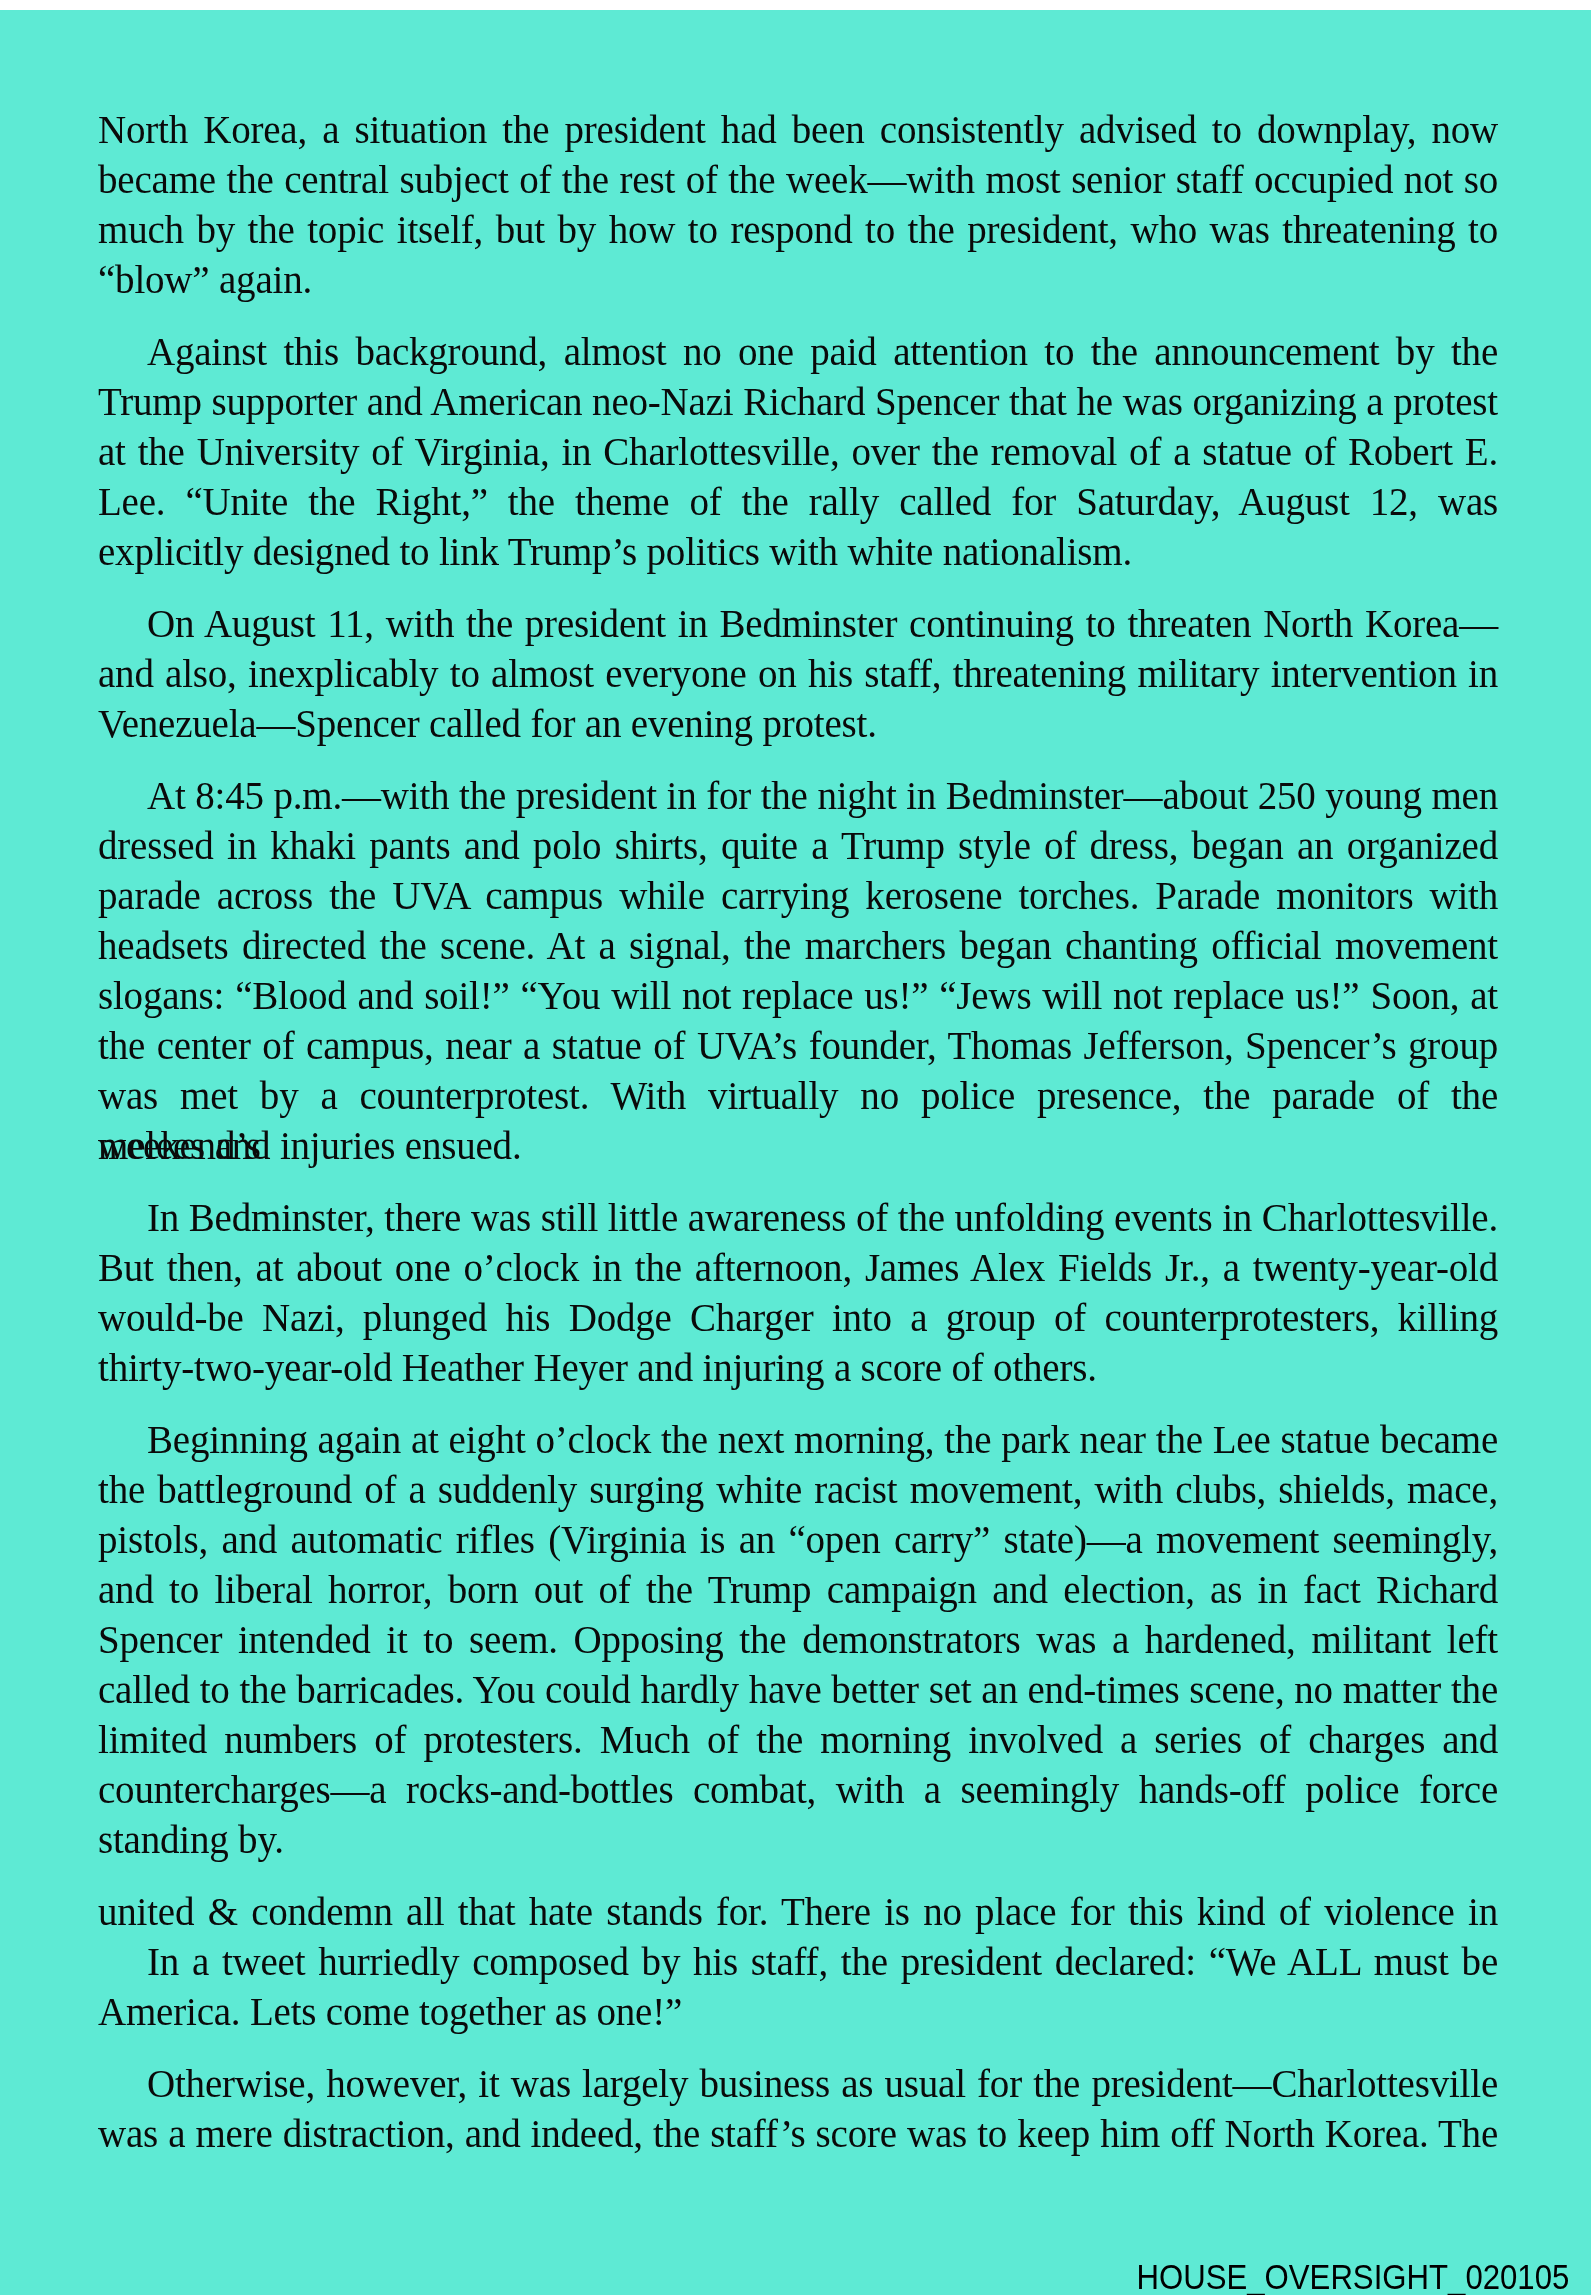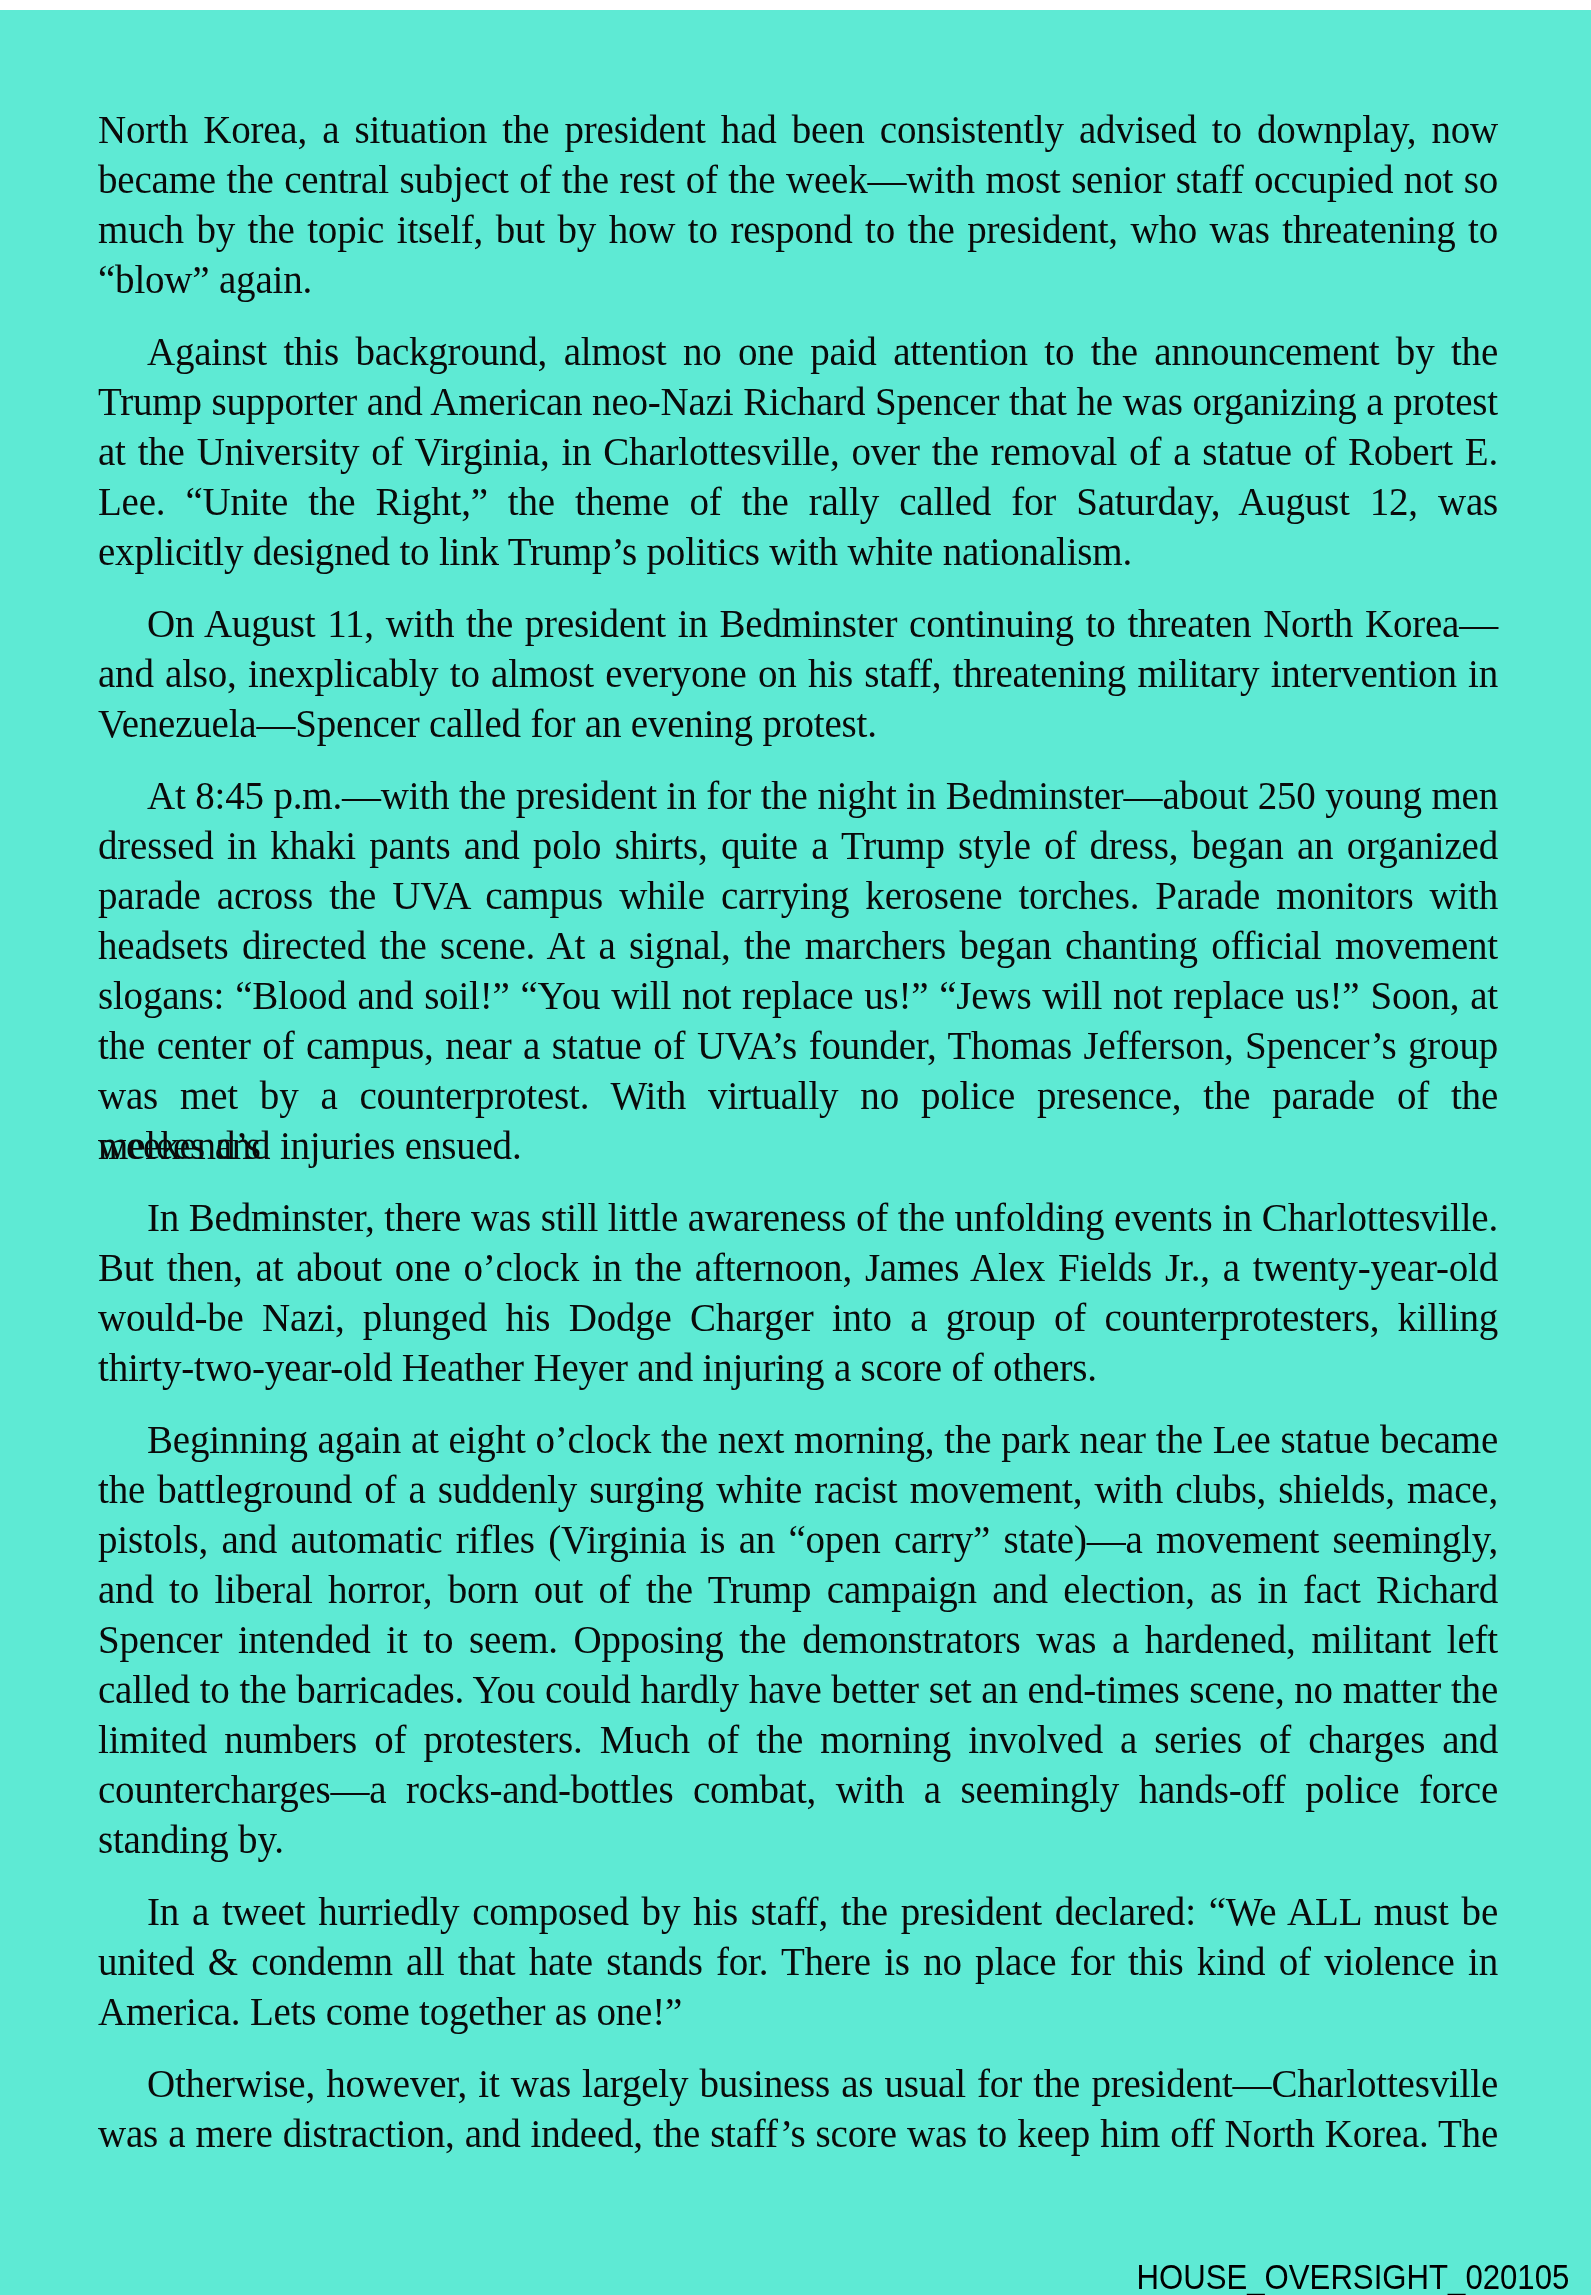--- a/index.html
+++ b/index.html
@@ -108,22 +108,22 @@
         <span class="line">the battleground of a suddenly surging white racist movement, with clubs, shields, mace,</span>
         <span class="line">pistols, and automatic rifles (Virginia is an “open carry” state)—a movement seemingly,</span>
         <span class="line">and to liberal horror, born out of the Trump campaign and election, as in fact Richard</span>
         <span class="line">Spencer intended it to seem. Opposing the demonstrators was a hardened, militant left</span>
         <span class="line">called to the barricades. You could hardly have better set an end-times scene, no matter the</span>
         <span class="line">limited numbers of protesters. Much of the morning involved a series of charges and</span>
         <span class="line">countercharges—a rocks-and-bottles combat, with a seemingly hands-off police force</span>
         <span class="line last">standing by.</span>
       </div>
       <div class="paragraph">
+        <span class="line">united &amp; condemn all that hate stands for. There is no place for this kind of violence in</span>
         <span class="line first">In a tweet hurriedly composed by his staff, the president declared: “We ALL must be</span>
-        <span class="line">united &amp; condemn all that hate stands for. There is no place for this kind of violence in</span>
         <span class="line last">America. Lets come together as one!”</span>
       </div>
       <div class="paragraph">
         <span class="line first">Otherwise, however, it was largely business as usual for the president—Charlottesville</span>
         <span class="line">was a mere distraction, and indeed, the staff’s score was to keep him off North Korea. The</span>
       </div>
     </div>
   <div id="footer-stamp">HOUSE_OVERSIGHT_020105</div>
 </div>
 

